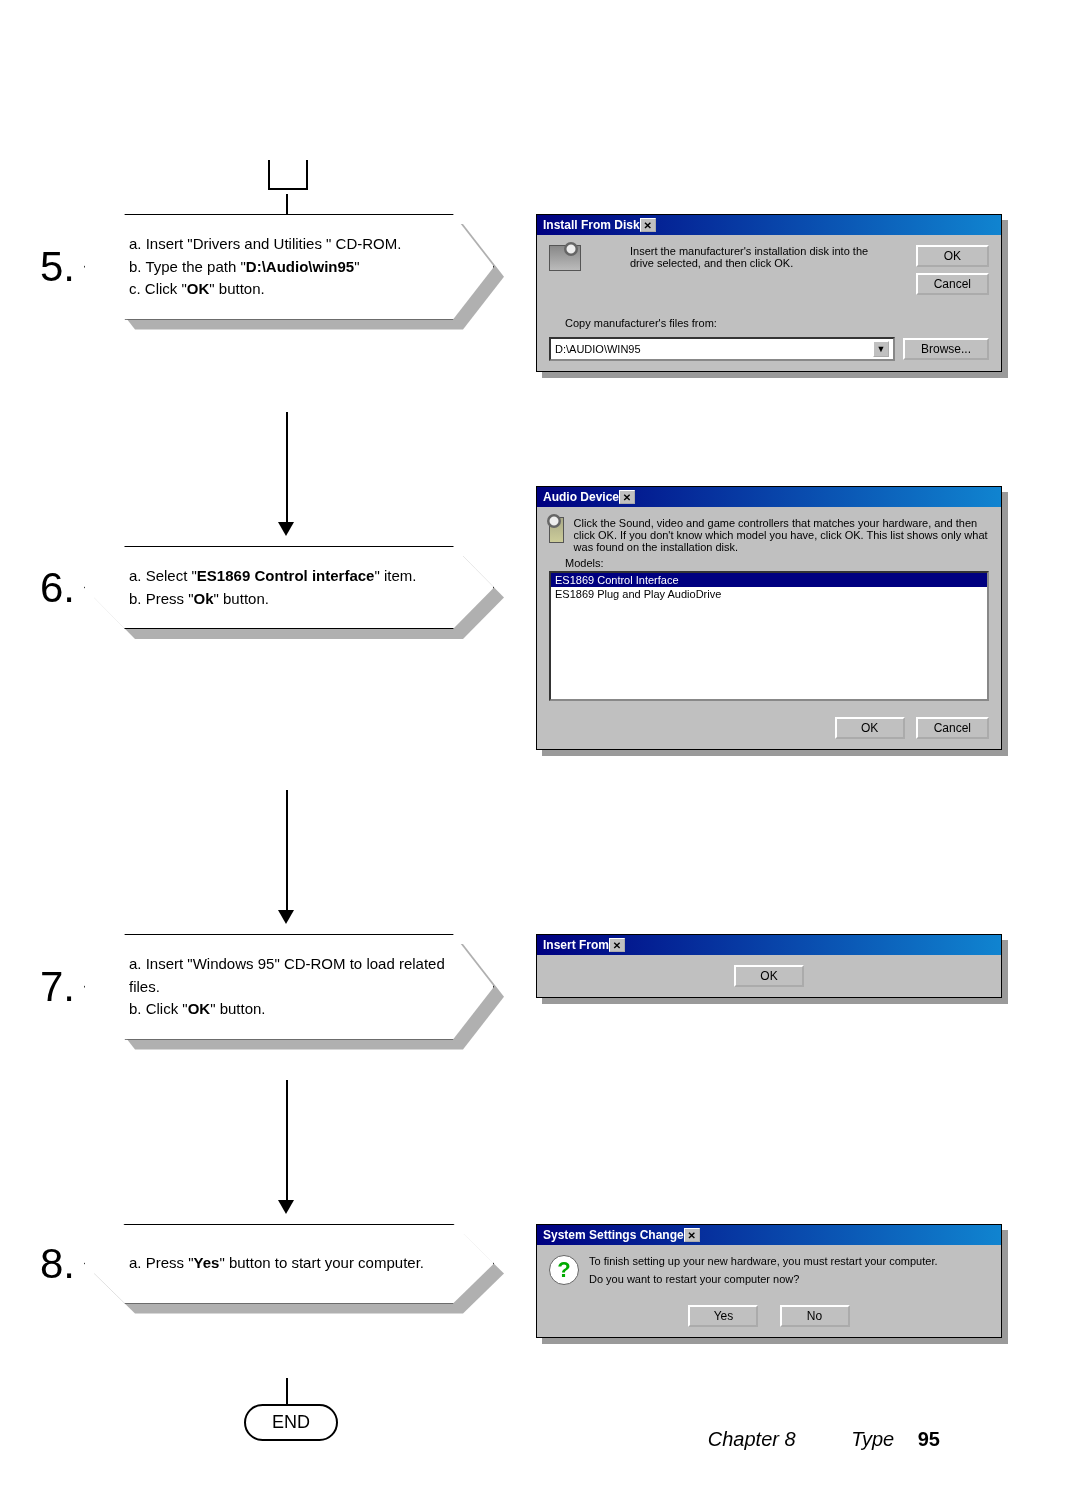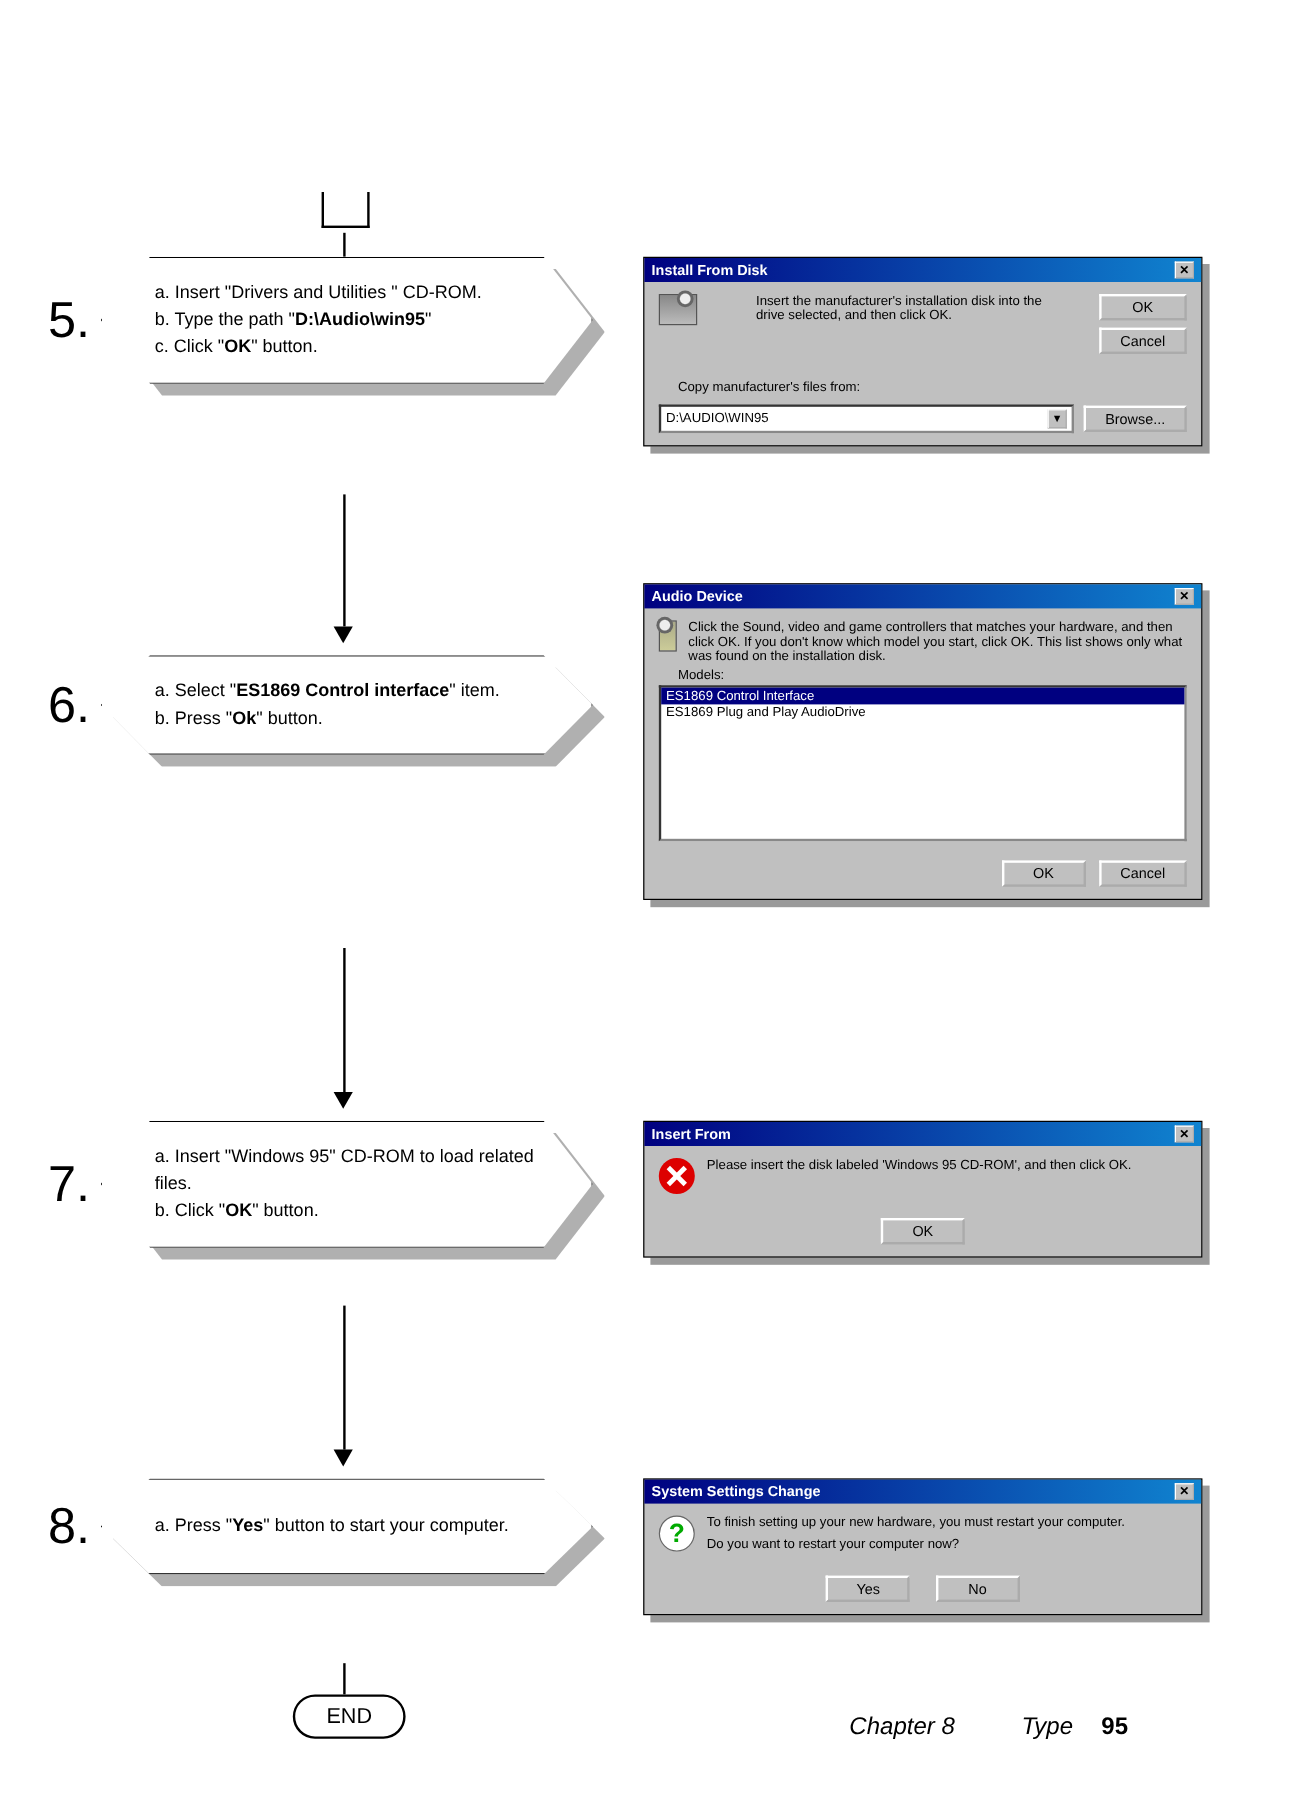--- a/index.html
+++ b/index.html
@@ -85,21 +85,21 @@
     box-shadow: 6px 6px 0 #9a9a9a;
     width: 466px;
   }
   .titlebar {
     background: linear-gradient(to right, #000080, #1084d0);
     color:#fff;
     font-weight:bold;
     padding:3px 6px;
     font-size:12px;
     display:flex;
-    justify-content:space-between;
+    justify-content:flex-start;
     align-items:center;
   }
   .titlebar .x {
     background:#c0c0c0;
     color:#000;
     width:16px;height:14px;
     font-size:10px;
     text-align:center;
     line-height:13px;
     border:1px outset #fff;
@@ -253,21 +253,21 @@
     </div>
     <div class="dialog-col" style="margin-top:-60px;">
       <div class="dlg">
         <div class="titlebar">
           <span>Audio Device</span>
           <span class="x">✕</span>
         </div>
         <div class="body">
           <div style="display:flex;">
             <span class="icon-disk" style="background:linear-gradient(#aa8,#cc9);"></span>
-            <div class="txt">Click the Sound, video and game controllers that matches your hardware, and then click OK. If you don't know which model you start, click OK. This list shows only what was found on the installation disk.</div>
+            <div class="txt">Click the Sound, video and game controllers that matches your hardware, and then click OK. If you don't know which model you have, click OK. This list shows only what was found on the installation disk.</div>
           </div>
           <div class="label">Models:</div>
           <div class="listbox">
             <div class="sel">ES1869 Control Interface</div>
             <div class="unsel">ES1869 Plug and Play AudioDrive</div>
           </div>
         </div>
         <div class="btn-row">
           <span class="btn">OK</span>
           <span class="btn">Cancel</span>
@@ -292,24 +292,20 @@
           </div>
         </div>
       </div>
     </div>
     <div class="dialog-col">
       <div class="dlg">
         <div class="titlebar">
           <span>Insert From</span>
           <span class="x">✕</span>
         </div>
-        <div class="body" style="display:flex;align-items:flex-start;">
-          <span class="icon-err"></span>
-          <div class="txt">Please insert the disk labeled 'Windows 95 CD-ROM', and then click OK.</div>
-        </div>
         <div class="btn-center">
           <span class="btn">OK</span>
         </div>
       </div>
     </div>
   </div>
 
   <div style="margin-left:250px;width:2px;height:120px;background:#000;"></div>
   <div class="arrow-head"></div>
 

